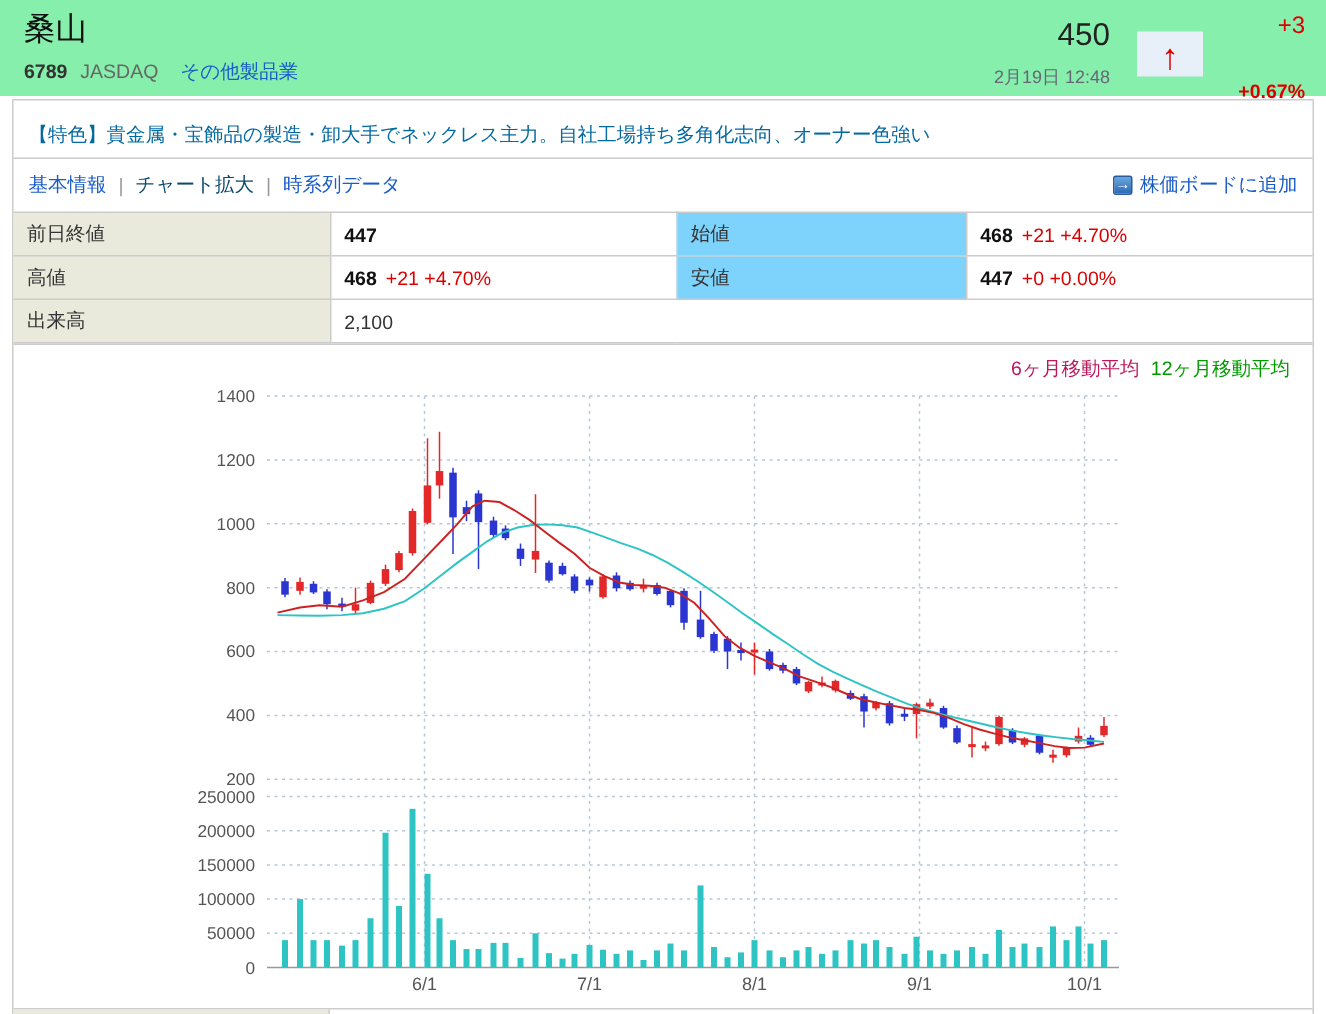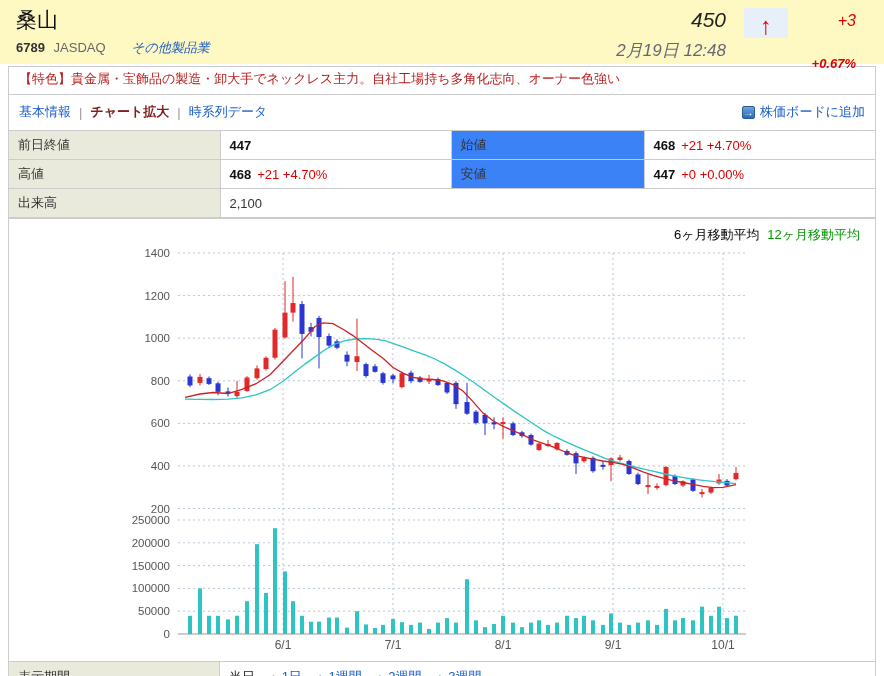--- a/index.html
+++ b/index.html
@@ -6,67 +6,67 @@
 html,body { margin:0; padding:0; }
 body {
   width:884px; height:676px; overflow:hidden; background:#fff;
   font-family:"Liberation Sans","DejaVu Sans",sans-serif;
   font-size:13px; color:#333;
 }
 a { text-decoration:none; cursor:pointer; }
 .link { color:#1a5cc8; }
 
 .header {
-  height:66px; background:#fef9c3; border-bottom:2px solid #fff;
-  padding:8px 28px 0 16px; display:flex; justify-content:space-between;
+  height:66px; background:#86efac; border-bottom:2px solid #fff;
+  padding:8px 14px 0 16px; display:flex; justify-content:space-between;
 }
 .h-name { font-size:21px; color:#111; line-height:24px; }
 .h-codeline { margin-top:7px; font-size:13px; }
 .h-code { font-weight:bold; color:#333; }
 .h-market { color:#666; margin-left:5px; }
-.h-industry { margin-left:22px;font-style:italic; }
-.h-right { display:flex; align-items:flex-start;font-style:italic; }
+.h-industry { margin-left:11px; }
+.h-right { display:flex; align-items:center; }
 .h-pricecol { text-align:right; }
 .h-price { font-size:21px; color:#222; line-height:24px; }
-.h-date { margin-top:7px; font-size:17px; color:#667; }
+.h-date { margin-top:7px; font-size:12px; color:#667; }
 .h-arrowbox {
   background:#e7f0f8; margin:0 6px 0 18px; padding:6px 16px 0;
   display:flex; align-items:center;
 }
 .h-arrow { color:#e00000; font-size:24px; font-weight:bold; line-height:1; }
 .h-changecol { text-align:right; min-width:62px; padding-top:2px; }
 .h-change { color:#dd0000; font-size:16px; line-height:22px; }
 .h-changepct { color:#dd0000; font-size:13px; font-weight:bold; margin-top:24px; }
 
 .content { margin:0 8px; border:1px solid #ccc; border-top:none; background:#fff; }
-.feature { padding:3px 10px 6px; border-top:1px solid #ccc; border-bottom:1px solid #ccc; color:#b91c1c; }
+.feature { padding:14px 10px 6px; border-top:1px solid #ccc; border-bottom:1px solid #ccc; color:#0369a1; }
 .tabs { display:flex; align-items:center; padding:8px 10px 9px; }
 .tab-sep { color:#999; margin:0 8px; }
-.tab-active { font-weight:bold; color:#7f1d1d; }
+.tab-active { font-weight:normal; color:#0c4a6e; }
 .add-board { margin-left:auto; display:flex; align-items:center; }
 .board-icon {
   display:inline-block; width:13px; height:13px; margin-right:5px;
   background:linear-gradient(#6aa6dd,#2a6ab8); border:1px solid #2a5a9a; border-radius:2px;
   color:#fff; font-size:10px; line-height:12px; text-align:center; font-weight:bold;
 }
 
 table.quote { width:100%; border-collapse:collapse; border-top:1px solid #ccc; }
 table.quote td { border:1px solid #ccc; padding:5px 9px; height:29px; }
 table.quote td:first-child { border-left:none;margin-left:24px; }
 table.quote td:last-child { border-right:none; }
 td.lbl { background:#eaeadc; width:211px; color:#333; }
-td.lbl2 { background:#3b82f6; width:193px; color:#333; }
+td.lbl2 { background:#7dd3fc; width:193px; color:#333; }
 td.val { width:231px; }
 .num { font-weight:bold; color:#111; }
 .plain-num { color:#333; }
 .delta { color:#dd0000; margin-left:6px; }
 
 .chart-panel { position:relative; height:443px; border-top:1px solid #ccc; }
 .legend { position:absolute; top:7px; right:15px; font-size:13px; }
-.legend .ma6 { color:#000000; }
+.legend .ma6 { color:#be185d; }
 .legend .ma12 { color:#009900; margin-left:4px; }
 .chart-svg { position:absolute; left:0; top:0; }
 
 .period-row { display:flex; border-top:1px solid #ccc; height:28px; }
 .period-lbl { background:#eaeadc; width:211px; border-right:1px solid #ccc; padding:6px 9px; color:#333; }
 .period-vals { padding:6px 9px; }
 .p-cur { color:#222; }
 .p-dot { color:#1a5cc8; margin:0 2px 0 8px; }
 </style>
 </head>

